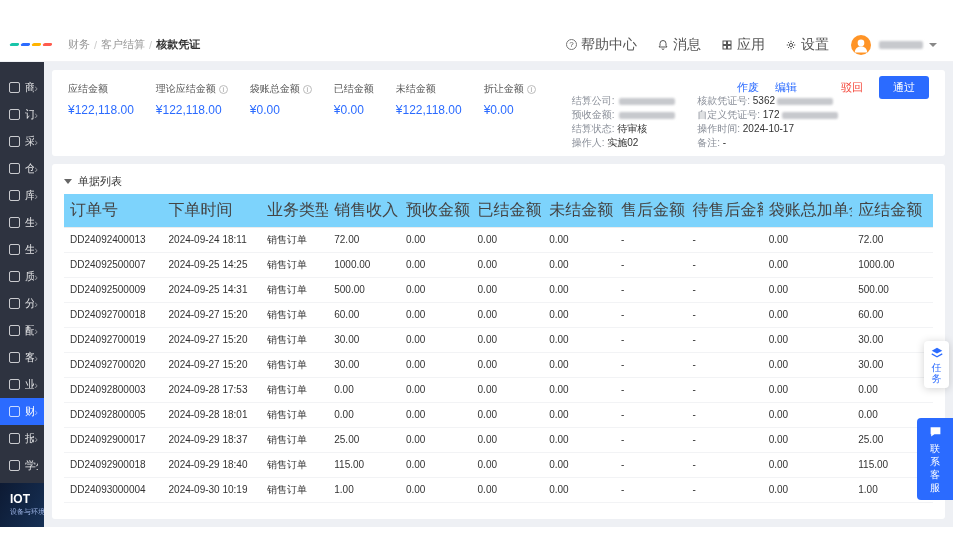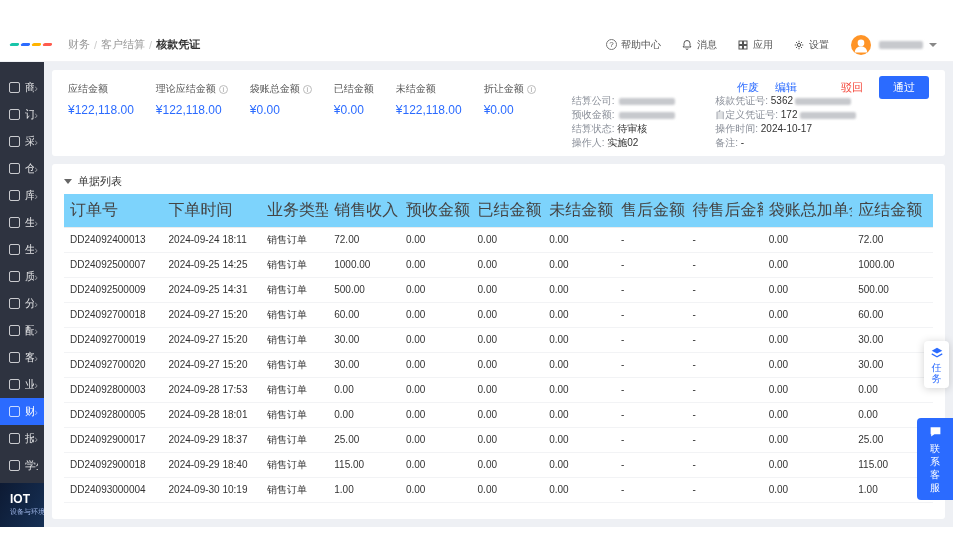--- a/index.html
+++ b/index.html
@@ -12,21 +12,21 @@
     padding:0 16px 0 10px; z-index:5; }
   .logo { display:flex; align-items:center; gap:2px; width:58px; cursor:pointer; }
   .logo i { display:block; width:9px; height:3px; border-radius:2px; transform:skewX(-20deg); }
   .logo .b1{ background:#18c5a9; } .logo .b2{ background:#2b6bff; }
   .logo .b3{ background:#ffb400; } .logo .b4{ background:#ff5b4d; }
   .crumbs { font-size:11px; color:#999; display:flex; align-items:center; gap:4px; }
   .crumb { cursor:pointer; }
   .crumb-sep { color:#ccc; }
   .crumb-cur { color:#333; font-weight:bold; }
   .top-spacer { flex:1; }
-  .top-item { display:flex; align-items:center; gap:4px; font-size:10px; color:#555;
+  .top-item { display:flex; align-items:center; gap:4px; font-size:14px; color:#555;
     margin-left:20px; cursor:pointer; }
   .q-icon { width:11px; height:11px; border:1px solid #777; border-radius:50%;
     display:inline-flex; align-items:center; justify-content:center; font-size:8px; color:#555; }
   .q-icon::after { content:"?"; }
   .user { display:flex; align-items:center; gap:6px; margin-left:22px; cursor:pointer; }
   .avatar { width:20px; height:20px; border-radius:50%; background:#ff9426; overflow:hidden;
     display:inline-flex; align-items:center; justify-content:center; }
   .caret-down { width:0; height:0; border-left:4px solid transparent;
     border-right:4px solid transparent; border-top:4px solid #888; }
 
@@ -65,21 +65,21 @@
   .summary-row { display:flex; align-items:flex-start; }
   .stats { display:flex; gap:22px; }
   .stat-label { font-size:10px; color:#555; display:flex; align-items:center;
     gap:3px; white-space:nowrap; }
   .stat-value { margin-top:7px; font-size:12px; color:#2b6bff; }
   .info { width:9px; height:9px; border:1px solid #bbb; border-radius:50%; flex:none;
     display:inline-flex; align-items:center; justify-content:center; color:#999;
     font-size:7px; cursor:pointer; }
   .info::after { content:"i"; }
 
-  .details { display:flex; gap:40px; margin-left:36px; margin-top:13px; }
+  .details { display:flex; gap:22px; margin-left:36px; margin-top:13px; }
   .dcol { display:flex; flex-direction:column; gap:3px; }
   .drow { font-size:10px; color:#333; line-height:11px; white-space:nowrap; }
   .dlabel { color:#8a8f99; }
   .dlabel::after { content:": "; }
   .mask { display:inline-block; height:7px; width:56px; background:#c7c9cd;
     border-radius:2px; filter:blur(1px); vertical-align:middle; margin-left:2px; }
   .mask.w44 { width:44px; height:8px; }
 
   
   .table-card { background:#fff; border-radius:3px; flex:1; padding:6px 12px 0;

